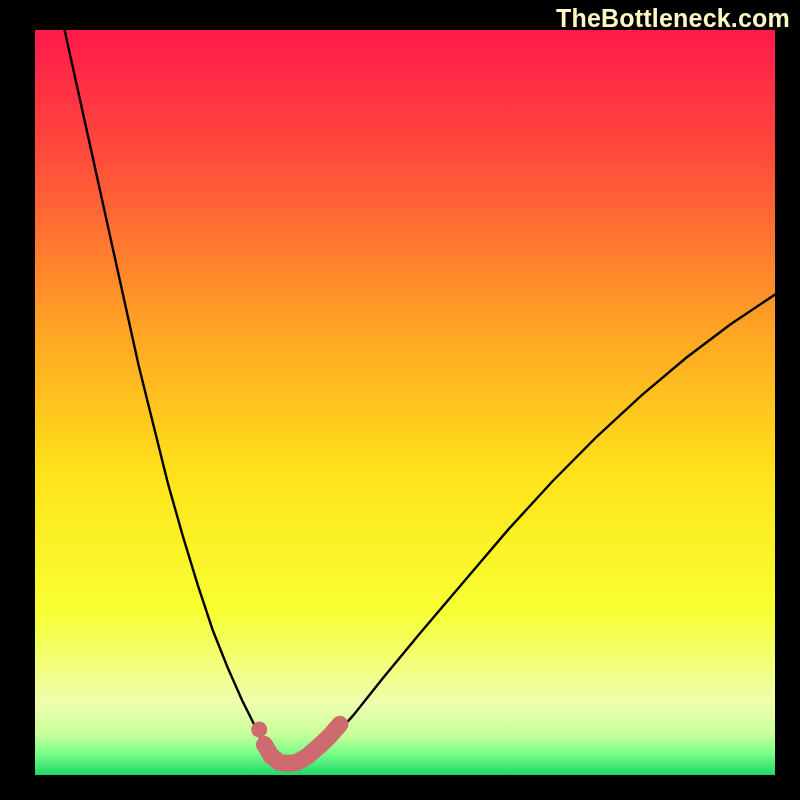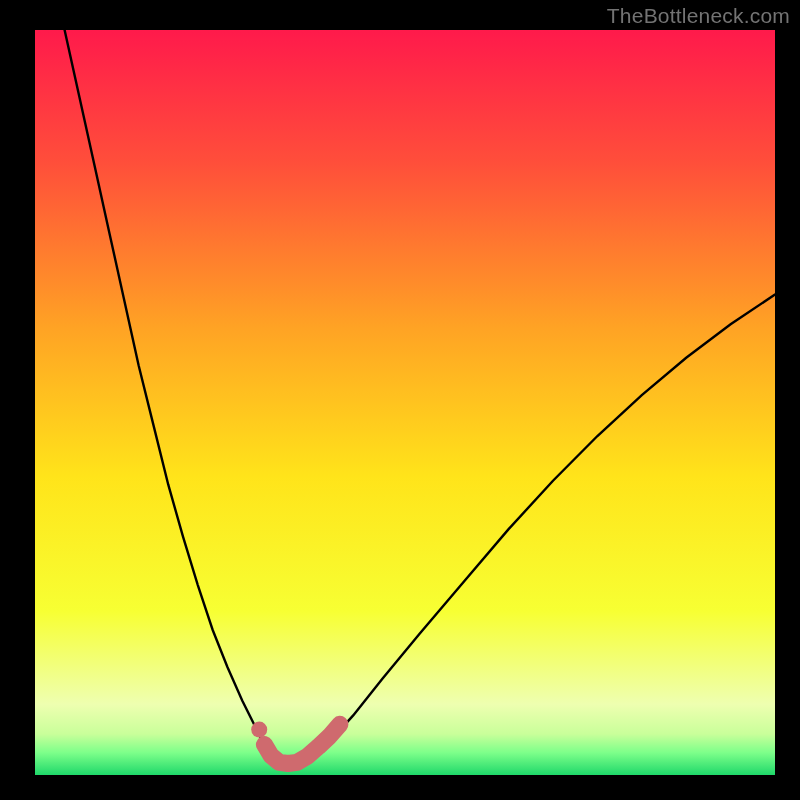--- a/index.html
+++ b/index.html
@@ -16,23 +16,23 @@
     top: 0;
     left: 0;
     width: 800px;
     height: 800px;
     background: #000;
   }
   .watermark {
     position: absolute;
     top: 4px;
     right: 10px;
-    color: #737373;
-    font-size: 21px;
-    font-weight: 400;
+    color: #fef9c3;
+    font-size: 25px;
+    font-weight: 700;
     letter-spacing: 0.2px;
   }
   svg {
     position: absolute;
     top: 0;
     left: 0;
   }
 </style>
 </head>
 <body>

